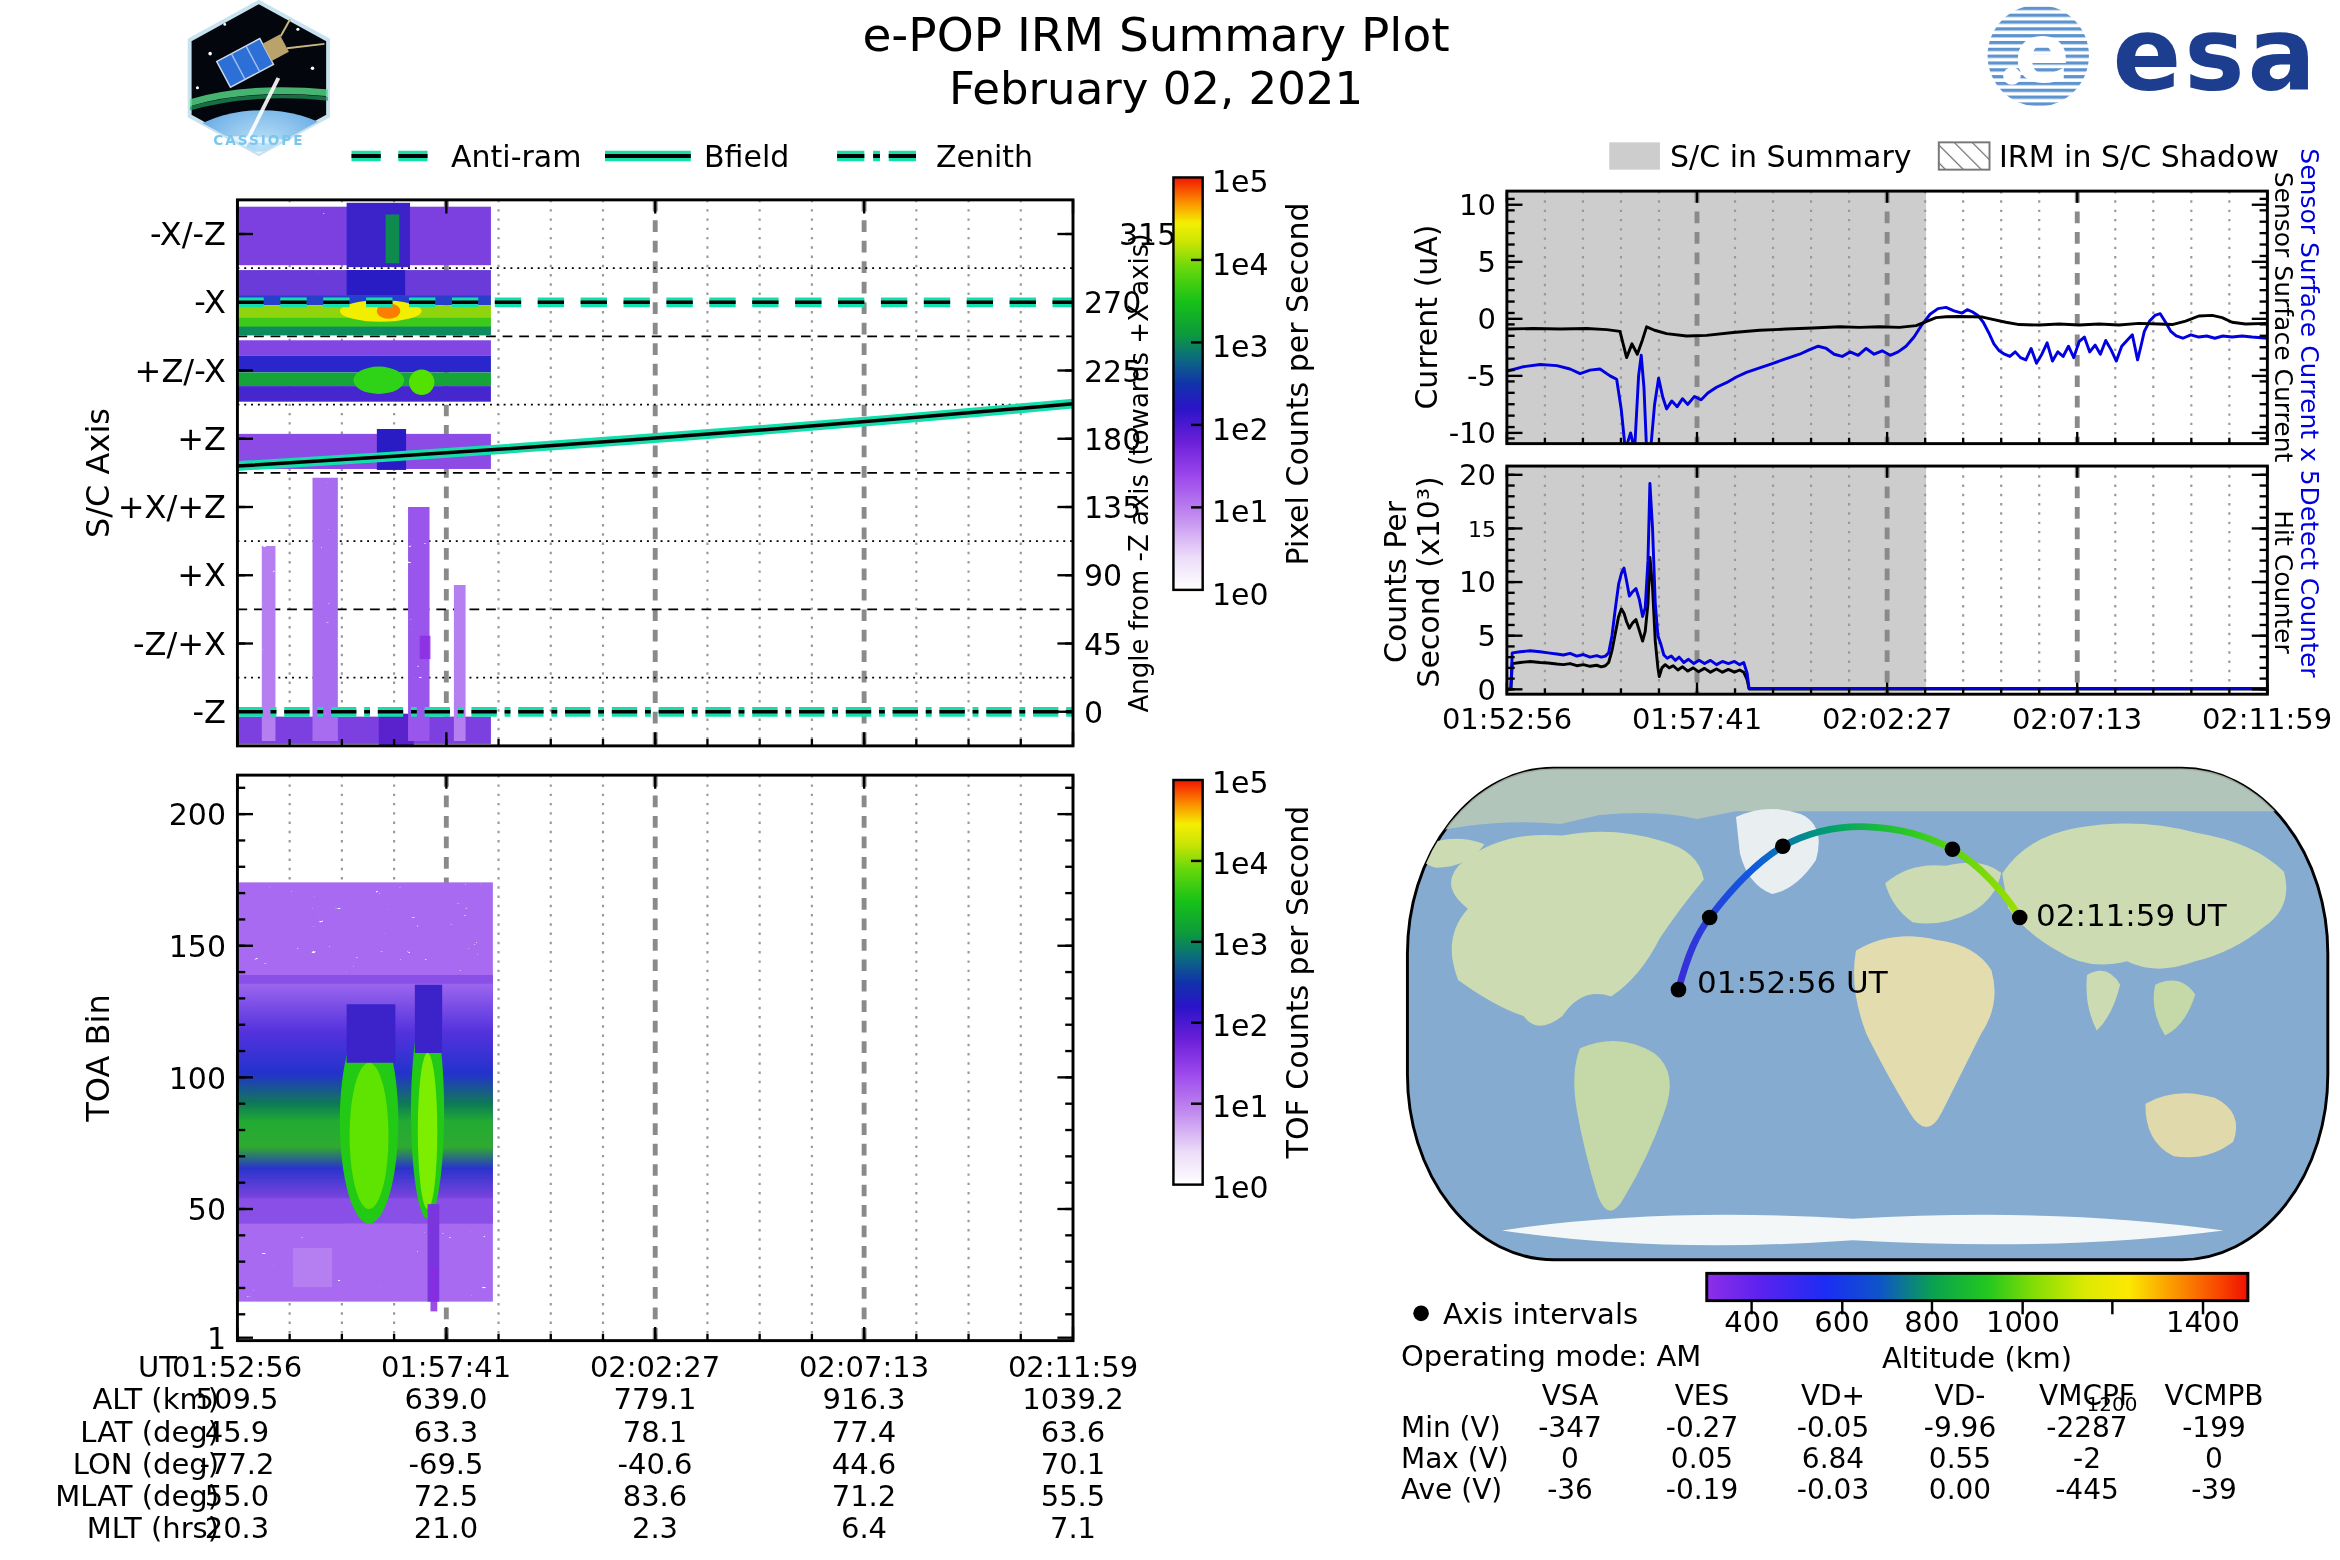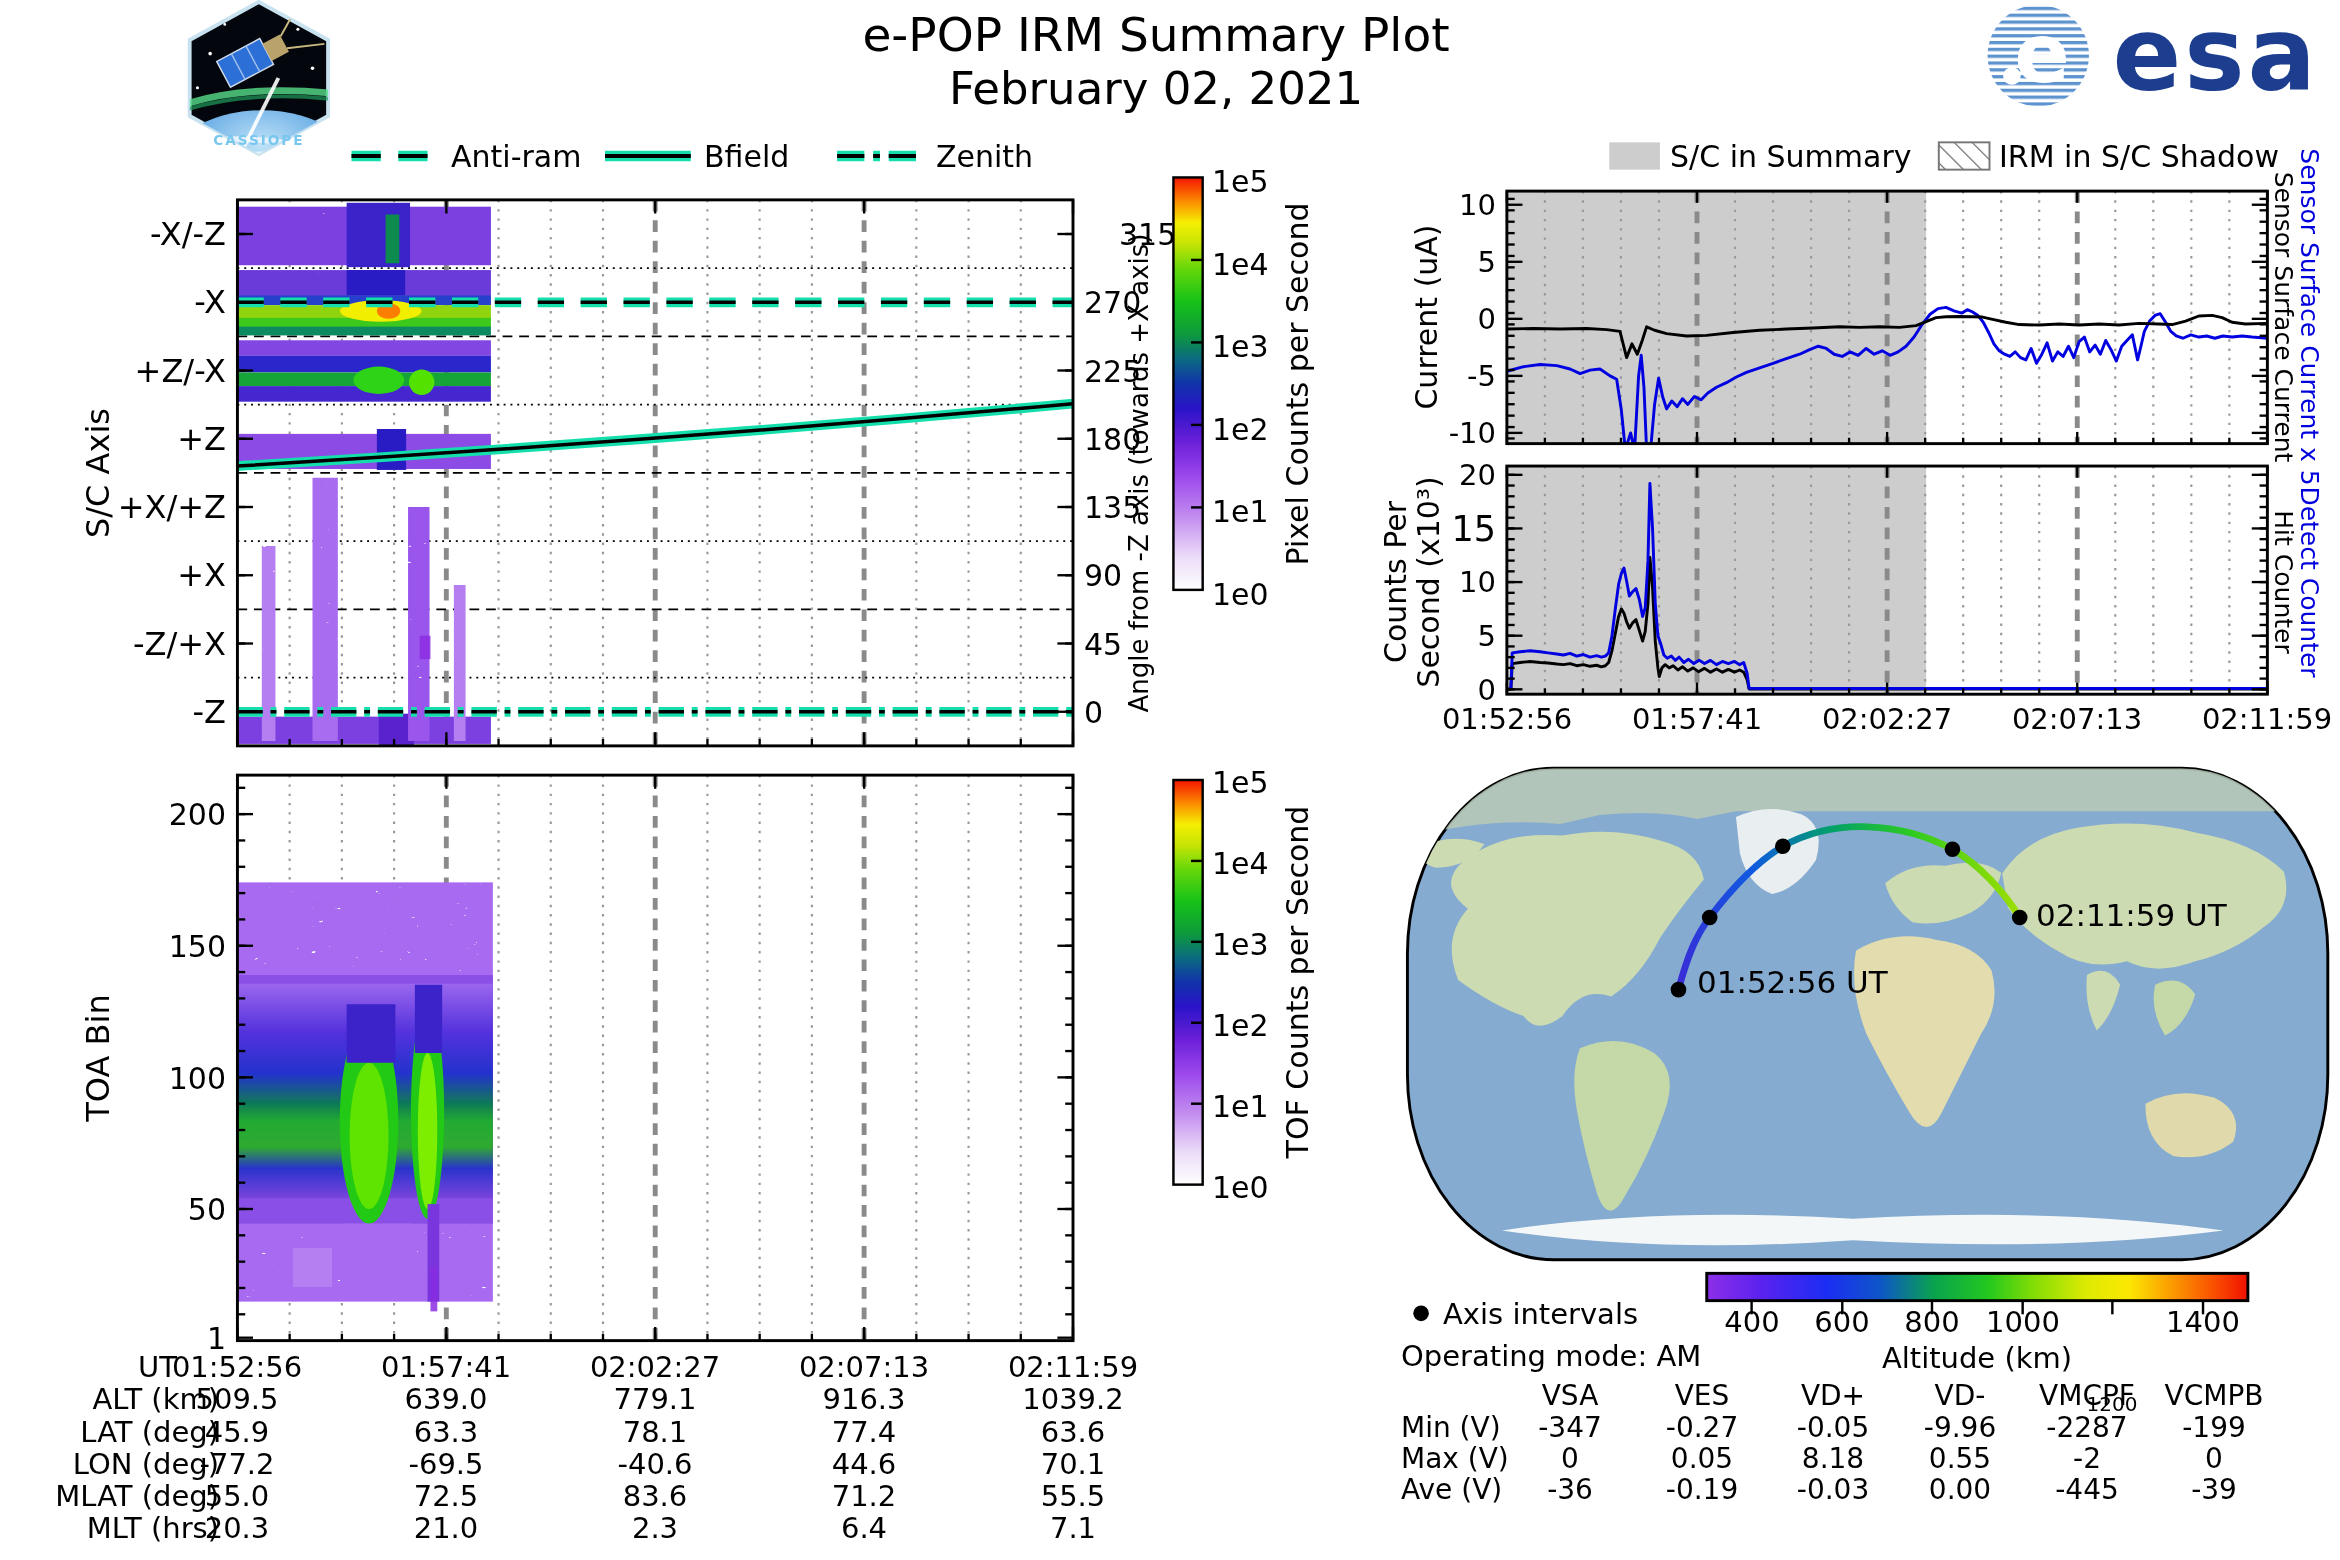--- a/index.html
+++ b/index.html
@@ -764,21 +764,21 @@
       <div class="lbl la cbt" style="left: 1212px; top: 944px; font-size: 30px;">1e3</div>
       <div class="lbl la cbt" style="left: 1212px; top: 1025px; font-size: 30px;">1e2</div>
       <div class="lbl la cbt" style="left: 1212px; top: 1106px; font-size: 30px;">1e1</div>
       <div class="lbl la cbt" style="left: 1212px; top: 1187px; font-size: 30px;">1e0</div>
       <div class="lbl ra" style="left: 1496px; top: 205px; font-size: 29px;">10</div>
       <div class="lbl ra" style="left: 1496px; top: 262px; font-size: 29px;">5</div>
       <div class="lbl ra" style="left: 1496px; top: 319px; font-size: 29px;">0</div>
       <div class="lbl ra" style="left: 1496px; top: 376px; font-size: 29px;">-5</div>
       <div class="lbl ra" style="left: 1496px; top: 433px; font-size: 29px;">-10</div>
       <div class="lbl ra" style="left: 1496px; top: 475px; font-size: 29px;">20</div>
-      <div class="lbl ra" style="left: 1496px; top: 529px; font-size: 35px;">15</div>
+      <div class="lbl ra" style="left: 1496px; top: 529px; font-size: 22px;">15</div>
       <div class="lbl ra" style="left: 1496px; top: 582px; font-size: 29px;">10</div>
       <div class="lbl ra" style="left: 1496px; top: 636px; font-size: 29px;">5</div>
       <div class="lbl ra" style="left: 1496px; top: 690px; font-size: 29px;">0</div>
       <div class="lbl" style="left: 1507px; top: 719px; font-size: 29px;">01:52:56</div>
       <div class="lbl" style="left: 1697px; top: 719px; font-size: 29px;">01:57:41</div>
       <div class="lbl" style="left: 1887px; top: 719px; font-size: 29px;">02:02:27</div>
       <div class="lbl" style="left: 2077px; top: 719px; font-size: 29px;">02:07:13</div>
       <div class="lbl" style="left: 2267px; top: 719px; font-size: 29px;">02:11:59</div>
       <div class="lbl" style="left: 1752px; top: 1322px; font-size: 29px;">400</div>
       <div class="lbl" style="left: 1842px; top: 1322px; font-size: 29px;">600</div>
@@ -831,21 +831,21 @@
       <div class="lbl la" style="left: 1401px; top: 1427px; font-size: 28px;">Min (V)</div>
       <div class="lbl" style="left: 1570px; top: 1427px; font-size: 28px;">-347</div>
       <div class="lbl" style="left: 1702px; top: 1427px; font-size: 28px;">-0.27</div>
       <div class="lbl" style="left: 1833px; top: 1427px; font-size: 28px;">-0.05</div>
       <div class="lbl" style="left: 1960px; top: 1427px; font-size: 28px;">-9.96</div>
       <div class="lbl" style="left: 2087px; top: 1427px; font-size: 28px;">-2287</div>
       <div class="lbl" style="left: 2214px; top: 1427px; font-size: 28px;">-199</div>
       <div class="lbl la" style="left: 1401px; top: 1458px; font-size: 28px;">Max (V)</div>
       <div class="lbl" style="left: 1570px; top: 1458px; font-size: 28px;">0</div>
       <div class="lbl" style="left: 1702px; top: 1458px; font-size: 28px;">0.05</div>
-      <div class="lbl" style="left: 1833px; top: 1458px; font-size: 28px;">8.18</div>
+      <div class="lbl" style="left: 1833px; top: 1458px; font-size: 28px;">6.84</div>
       <div class="lbl" style="left: 1960px; top: 1458px; font-size: 28px;">0.55</div>
       <div class="lbl" style="left: 2087px; top: 1458px; font-size: 28px;">-2</div>
       <div class="lbl" style="left: 2214px; top: 1458px; font-size: 28px;">0</div>
       <div class="lbl la" style="left: 1401px; top: 1489px; font-size: 28px;">Ave (V)</div>
       <div class="lbl" style="left: 1570px; top: 1489px; font-size: 28px;">-36</div>
       <div class="lbl" style="left: 1702px; top: 1489px; font-size: 28px;">-0.19</div>
       <div class="lbl" style="left: 1833px; top: 1489px; font-size: 28px;">-0.03</div>
       <div class="lbl" style="left: 1960px; top: 1489px; font-size: 28px;">0.00</div>
       <div class="lbl" style="left: 2087px; top: 1489px; font-size: 28px;">-445</div>
       <div class="lbl" style="left: 2214px; top: 1489px; font-size: 28px;">-39</div>

